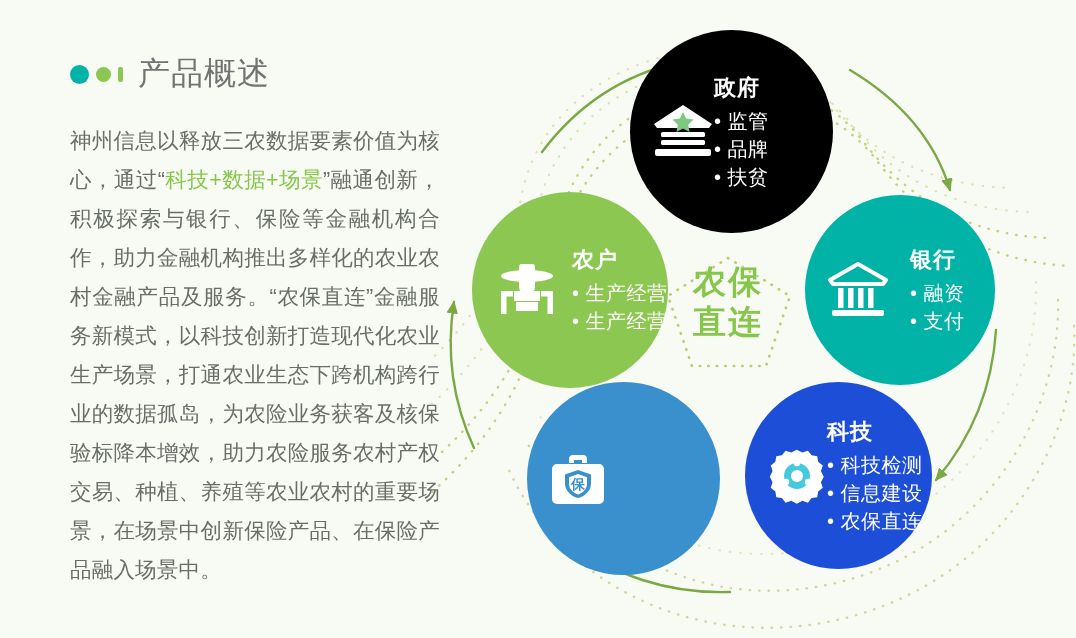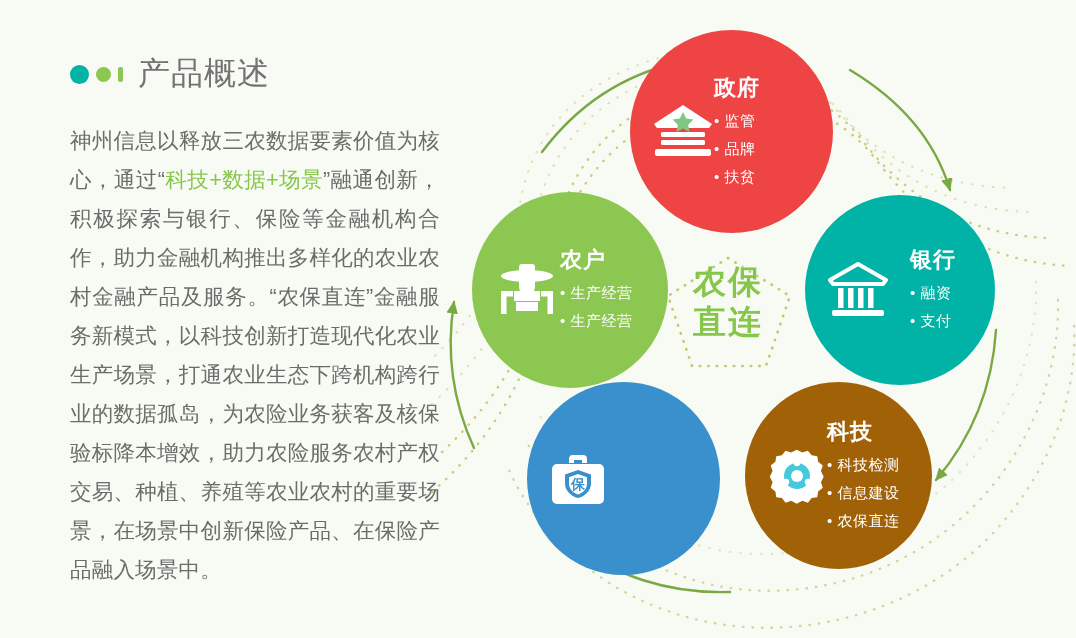--- a/index.html
+++ b/index.html
@@ -40,31 +40,31 @@
     display:flex;align-items:center;
     box-sizing:border-box;
   }
   .node .icon{flex:0 0 auto;display:flex;align-items:center;justify-content:center;}
   .node .txt{color:#ffffff;}
   .node .ntitle{
     font-size:22px;font-weight:700;color:#fff;letter-spacing:1px;
     margin-bottom:4px;white-space:nowrap;
   }
   .node .nitem{
-    font-size:15px;color:#ffffff;white-space:nowrap;line-height:28px;
+    font-size:20px;color:#ffffff;white-space:nowrap;line-height:28px;
     letter-spacing:0.5px;
   }
   .node .nitem::before{content:"• ";}
 
   
   #node-gov   {left:200px; top:30px;  width:203px;height:203px;padding-left:22px;}
   #node-bank  {left:375px; top:195px; width:190px;height:190px;padding-left:22px;gap:21px;}
   #node-tech  {left:315px; top:382px; width:187px;height:187px;padding-left:22px;}
   #node-ins   {left:97px;  top:382px; width:193px;height:193px;padding-left:20px;}
-  #node-farm  {left:42px;  top:192px; width:196px;height:196px;padding-left:22px;}
+  #node-farm  {left:42px;  top:192px; width:196px;height:196px;padding-left:22px;gap:12px;}
 
   .center-label{
     position:absolute;left:228px;top:262px;width:140px;
     text-align:center;
     font-size:33px;font-weight:700;color:#86c64b;
     line-height:40px;letter-spacing:2px;
     text-shadow:0 0 2px rgba(255,255,255,.9);
   }
 
   .caption{
@@ -120,21 +120,21 @@
       </g>
       <defs>
         <marker id="arrowA" viewBox="0 0 10 10" refX="8" refY="5" markerWidth="6" markerHeight="6" orient="auto-start-reverse">
           <path d="M0,1 L9,5 L0,9 z" fill="#7aa845"></path>
         </marker>
       </defs>
 
       <path d="M298,258 L360,296 L336,366 L262,366 L238,296 Z" fill="none" stroke="#b9bf5a" stroke-width="2.6" stroke-dasharray="0.5 8" stroke-linecap="round" opacity="0.85"></path>
     </svg>
 
-    <div class="node" id="node-gov" style="background:#ef4444">
+    <div class="node" id="node-gov" style="background:#000000">
       <span class="icon">
         <svg width="62" height="58" viewBox="0 0 62 58">
           <path d="M31 2 L60 21 L57 25 L5 25 L2 21 Z" fill="#fff"></path>
           <path d="M31 9 l3.2 6.6 7.3 1 -5.3 5.1 1.3 7.2 -6.5 -3.4 -6.5 3.4 1.3 -7.2 -5.3 -5.1 7.3 -1 Z" fill="#7fc882"></path>
           <rect x="9" y="29" width="44" height="5" rx="1.6" fill="#fff"></rect>
           <rect x="9" y="37" width="44" height="5" rx="1.6" fill="#fff"></rect>
           <rect x="3" y="46" width="56" height="7" rx="2" fill="#fff"></rect>
         </svg>
       </span>
       <span class="txt">
@@ -156,21 +156,21 @@
           <rect x="5" y="48" width="52" height="6" rx="2" fill="#fff"></rect>
         </svg>
       </span>
       <span class="txt">
         <div class="ntitle">银行</div>
         <div class="nitem">融资</div>
         <div class="nitem">支付</div>
       </span>
     </div>
 
-    <div class="node" id="node-tech" style="background:#a16207">
+    <div class="node" id="node-tech" style="background:#1d4ed8">
       <span class="icon">
         <svg width="60" height="60" viewBox="0 0 60 60">
           <path d="M30 2 l6 3 6-2 4 5 6 1 1 6 5 4 -2 6 3 6 -3 6 2 6 -5 4 -1 6 -6 1 -4 5 -6 -2 -6 3 -6 -3 -6 2 -4 -5 -6 -1 -1 -6 -5 -4 2 -6 -3 -6 3 -6 -2 -6 5 -4 1 -6 6 -1 4 -5 6 2 Z" fill="#fff" transform="scale(0.93) translate(2,2)"></path>
           <circle cx="30" cy="30" r="13" fill="#45cadd"></circle>
           <circle cx="30" cy="30" r="6" fill="#fff"></circle>
           <circle cx="30" cy="17" r="3.2" fill="#fff"></circle>
           <circle cx="41" cy="36" r="3.2" fill="#fff"></circle>
           <circle cx="19" cy="36" r="3.2" fill="#fff"></circle>
         </svg>
       </span>

